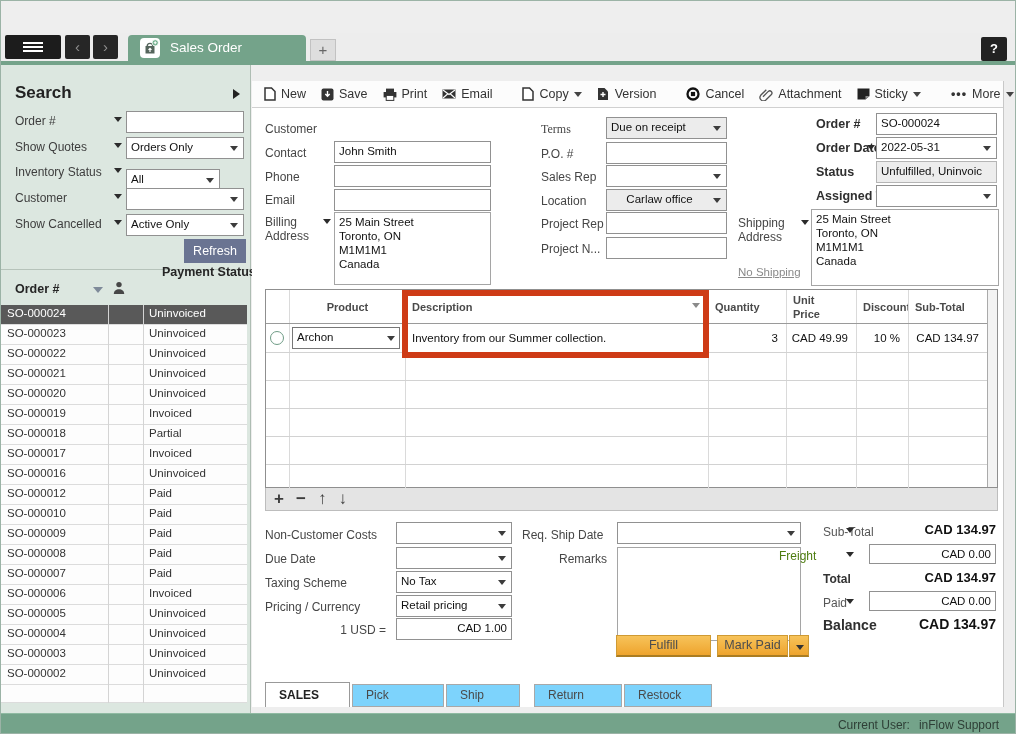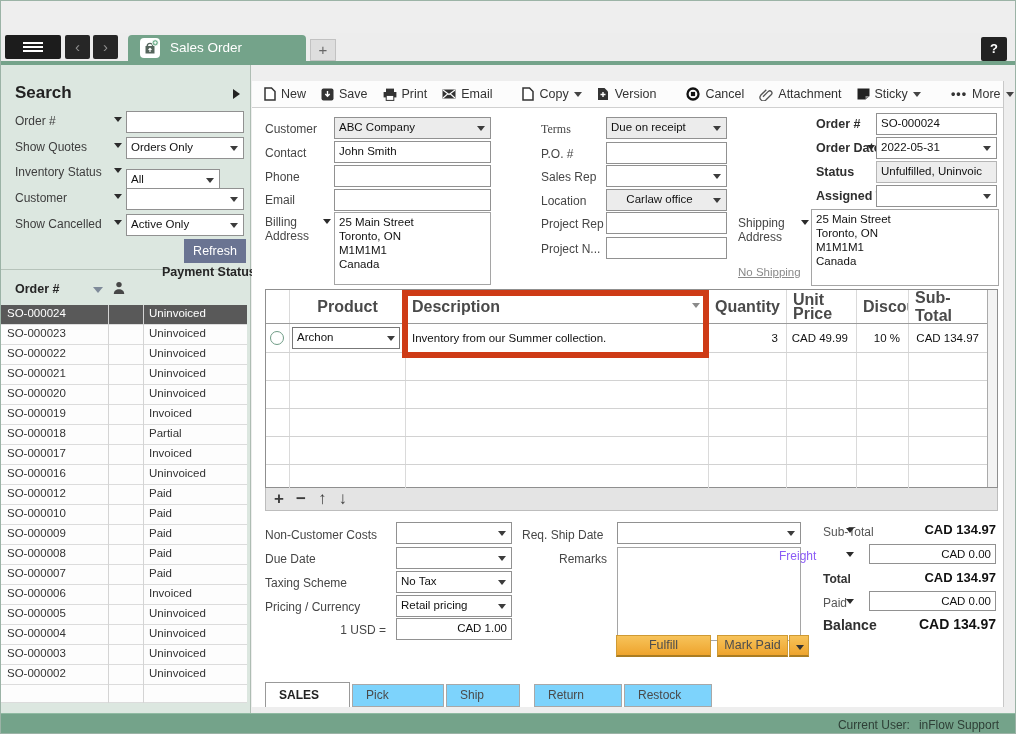--- a/index.html
+++ b/index.html
@@ -46,21 +46,21 @@
   .tbtn{display:flex;align-items:center;gap:5px;white-space:nowrap;}
   .tsep{width:1px;height:18px;background:#cfcfcf;}
   .tcar{width:0;height:0;border:4px solid transparent;border-top:5px solid #444;margin-top:4px;}
   .lab{position:absolute;font-size:12px;color:#464646;}
   .blab{position:absolute;font-size:12.5px;font-weight:bold;color:#2f2f2f;}
   .addr{position:absolute;background:#fff;border:1px solid #a5a5a5;box-sizing:border-box;font-size:11.5px;color:#111;padding:2px 4px;white-space:pre-line;line-height:14px;}
   .nolink{position:absolute;font-size:11.5px;color:#8a8a8a;text-decoration:underline;}
   .ro{background:#ededed;border-color:#b5b5b5;}
   
   .it{position:absolute;left:264px;top:288px;width:733px;height:199px;background:#fff;border:1px solid #8f8f8f;box-sizing:border-box;}
-  .ith{display:flex;height:33px;border-bottom:1px solid #9a9a9a;font-weight:bold;font-size:16px;color:#4a4a4a;}
+  .ith{display:flex;height:33px;border-bottom:1px solid #9a9a9a;font-weight:bold;font-size:11px;color:#4a4a4a;}
   .itr{display:flex;height:27px;border-bottom:1px solid #d2d2d2;font-size:11.5px;color:#111;}
   .itr.first{height:28px;}
   .tc{border-right:1px solid #dadada;box-sizing:border-box;position:relative;display:flex;align-items:center;overflow:hidden;}
   .w0{width:24px;}.w1{width:116px;}.w2{width:303px;}.w3{width:78px;}.w4{width:70px;}.w5{width:52px;}.w6{width:78px;}
   .hc{justify-content:flex-start;padding-left:6px;}
   .num{justify-content:flex-end;padding-right:8px;}
   .itscroll{position:absolute;right:0;top:0;width:10px;height:197px;background:#f3f3f3;border-left:1px solid #aaa;box-sizing:border-box;}
   .radio{width:12px;height:12px;border:1.6px solid #6f9c86;border-radius:50%;margin-left:4px;background:#fff;}
   .psel{position:relative;margin:2px;width:108px;height:22px;border:1px solid #777;background:#fff;font-size:11.5px;padding:3px 16px 0 4px;box-sizing:border-box;}
   .psel::after{content:"";position:absolute;right:4px;top:8px;border:4px solid transparent;border-top:5px solid #3c3c3c;}
@@ -296,21 +296,20 @@
       </span>
     <span class="tsep"></span>
     <span class="tbtn">
       <span style="font-weight:bold;letter-spacing:1px;">•••</span>
       <span>More</span>
       <span class="tcar"></span>
       </span>
   </div>
 
   <div class="lab" style="left:264px;top:121px;">Customer</div>
-  <div class="sel filled" style="left:333px;top:116px;width:157px;">ABC Company</div>
   <div class="lab" style="left:264px;top:145px;">Contact</div>
   <div class="inp" style="left:333px;top:140px;width:157px;">John Smith</div>
   <div class="lab" style="left:264px;top:169px;">Phone</div>
   <div class="inp" style="left:333px;top:164px;width:157px;"></div>
   <div class="lab" style="left:264px;top:192px;">Email</div>
   <div class="inp" style="left:333px;top:188px;width:157px;"></div>
   <div class="lab" style="left:264px;top:214px;">Billing</div>
   <div class="lab" style="left:264px;top:228px;">Address</div>
   <div class="dcar" style="left:322px;top:218px;"></div>
   <div class="addr" style="left:333px;top:211px;width:157px;height:73px;">25 Main Street
@@ -452,21 +451,21 @@
 
   <div class="gold" style="left:615px;top:634px;width:95px;">Fulfill</div>
   <div class="gold" style="left:716px;top:634px;width:71px;">Mark Paid</div>
   <div class="gold" style="left:788px;top:634px;width:20px;">
       <span class="dcar" style="left:6px;top:9px;border-top-color:#333;"></span>
     </div>
 
   <div class="lab" style="left:822px;top:524px;color:#555;">Sub-Total</div>
   <div class="dcar" style="left:844px;top:527px;left:845px;"></div>
   <div class="bval" style="left:875px;top:521px;width:120px;">CAD 134.97</div>
-  <div class="lab" style="left:778px;top:548px;color:#8b5cf6;">Freight</div>
+  <div class="lab" style="left:778px;top:548px;color:#4d7c0f;">Freight</div>
   <div class="dcar" style="left:845px;top:551px;"></div>
   <div class="inp money" style="left:868px;top:543px;width:127px;height:20px;">CAD 0.00</div>
   <div class="lab" style="left:822px;top:571px;font-weight:bold;color:#333;">Total</div>
   <div class="bval" style="left:875px;top:569px;width:120px;">CAD 134.97</div>
   <div class="lab" style="left:822px;top:595px;color:#555;">Paid</div>
   <div class="dcar" style="left:845px;top:598px;"></div>
   <div class="inp money" style="left:868px;top:590px;width:127px;height:20px;">CAD 0.00</div>
   <div class="blab" style="left:822px;top:616px;font-size:14px;">Balance</div>
   <div class="bval" style="left:855px;top:615px;width:140px;font-size:14px;">CAD 134.97</div>
 

